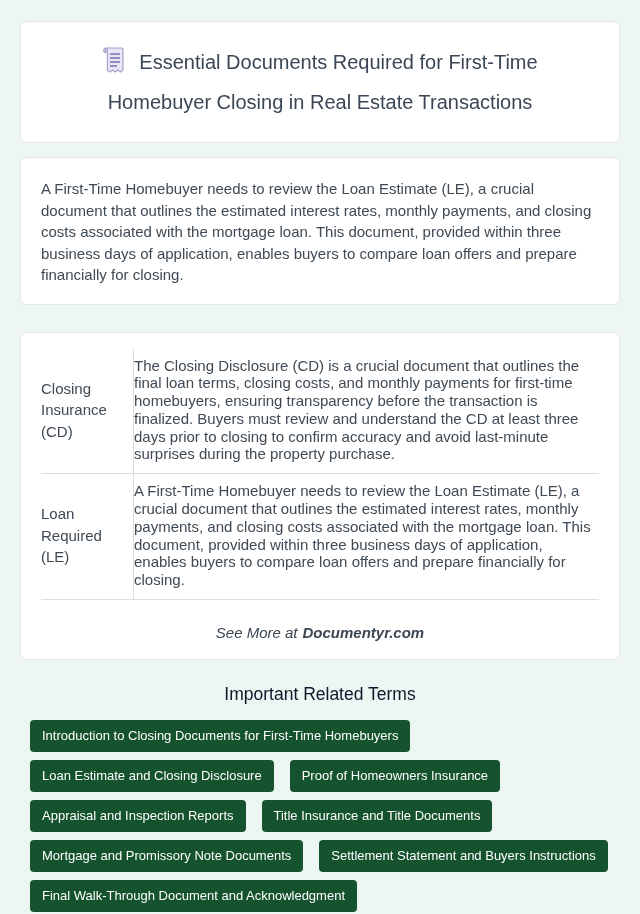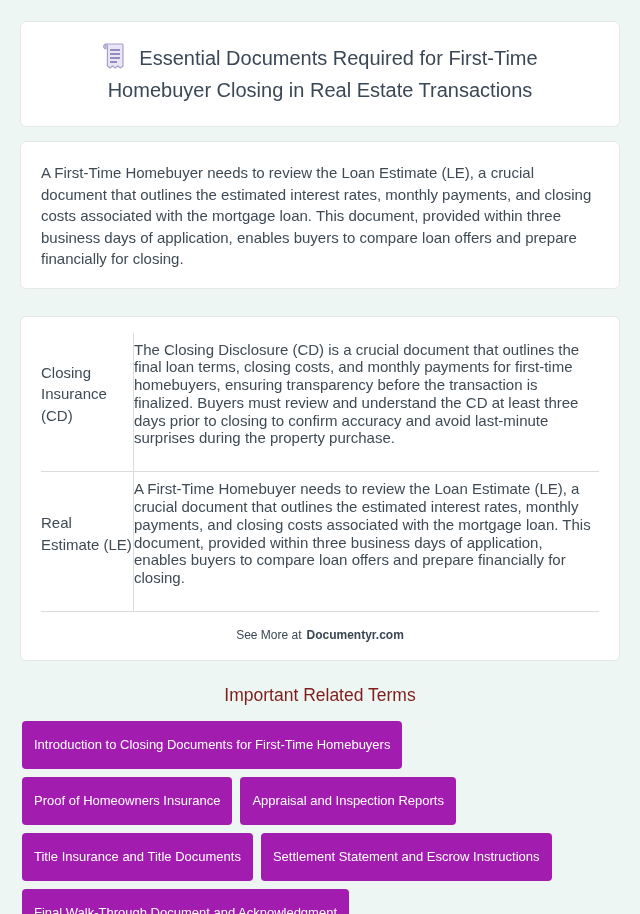--- a/index.html
+++ b/index.html
@@ -23,21 +23,21 @@
   }
   
   .title-card {
     margin-top: 21px;
     padding: 20px 28px;
   }
   h1.page-title {
     margin: 0 auto;
     max-width: 545px;
     font-size: 20px;
-    line-height: 32px;
+    line-height: 40px;
     font-weight: 500;
     text-align: center;
     color: #3b4755;
   }
   .receipt-icon {
     display: inline-block;
     width: 23px;
     height: 27px;
     margin-right: 14px;
     vertical-align: -5px;
@@ -59,66 +59,68 @@
     padding: 16px 20px 18px 20px;
   }
   table.glossary {
     width: 100%;
     border-collapse: collapse;
     font-size: 15px;
     color: #3f4a54;
   }
   table.glossary td {
     border-bottom: 1px solid #d9dddc;
-    padding: 8px 0 24px 0;
+    padding: 8px 0 10px 0;
     vertical-align: middle;
   }
   td.term-cell {
     width: 92px;
     padding-right: 14px;
     border-right: 1px solid #d9dddc;
     line-height: 21.5px;
   }
   td.def-cell {
     padding-left: 12px;
     line-height: 17.8px;
   }
   .see-more {
-    margin-top: 16px;
+    margin-top: 24px;
     text-align: center;
-    font-size: 12px;
+    font-style: italic;
+    font-size: 15px;
     color: #3b4653;
   }
   .see-more .site {
     font-weight: bold;
     margin-left: 5px;
   }
   
   .related-heading {
     margin: 24px 0 0 0;
     text-align: center;
     font-size: 17.5px;
     font-weight: 500;
-    color: #7f1d1d;
+    color: #0f172a;
   }
   .pills {
     margin: 15px 22px 0 22px;
     display: flex;
     flex-wrap: wrap;
     gap: 8px;
   }
   .pill {
-    background: #a21caf;
+    background: #14532d;
     color: #ffffff;
     font-size: 13px;
     line-height: 16px;
-    padding: 16px 12px;
+    padding: 8px 12px;
     border-radius: 4px;
     white-space: nowrap;
     cursor: pointer;
+    margin-left: 8px;
   }
   
   .footer-bar {
     margin: 12px 20px 0 20px;
     height: 38px;
     background: #e8ebe9;
     border-radius: 2px;
     display: flex;
     align-items: center;
     justify-content: flex-end;
@@ -147,34 +149,36 @@
 </div>
 
 <div class="card glossary-card">
   <table class="glossary">
     <tbody>
       <tr>
         <td class="term-cell">Closing Insurance (CD)</td>
         <td class="def-cell">The Closing Disclosure (CD) is a crucial document that outlines the final loan terms, closing costs, and monthly payments for first-time homebuyers, ensuring transparency before the transaction is finalized. Buyers must review and understand the CD at least three days prior to closing to confirm accuracy and avoid last-minute surprises during the property purchase.</td>
       </tr>
       <tr>
-        <td class="term-cell">Real Estimate (LE)</td>
+        <td class="term-cell">Loan Required (LE)</td>
         <td class="def-cell">A First-Time Homebuyer needs to review the Loan Estimate (LE), a crucial document that outlines the estimated interest rates, monthly payments, and closing costs associated with the mortgage loan. This document, provided within three business days of application, enables buyers to compare loan offers and prepare financially for closing.</td>
       </tr>
     </tbody>
   </table>
   <div class="see-more"><span>See More at</span><span class="site">Documentyr.com</span></div>
 </div>
 
 <h2 class="related-heading">Important Related Terms</h2>
 
 <div class="pills">
   <span class="pill">Introduction to Closing Documents for First-Time Homebuyers</span>
+  <span class="pill">Loan Estimate and Closing Disclosure</span>
   <span class="pill">Proof of Homeowners Insurance</span>
   <span class="pill">Appraisal and Inspection Reports</span>
   <span class="pill">Title Insurance and Title Documents</span>
-  <span class="pill">Settlement Statement and Escrow Instructions</span>
+  <span class="pill">Mortgage and Promissory Note Documents</span>
+  <span class="pill">Settlement Statement and Buyers Instructions</span>
   <span class="pill">Final Walk-Through Document and Acknowledgment</span>
 </div>
 
 <div class="footer-bar">
   <span>documentyr.com</span>
 </div>
 
 </body></html>

